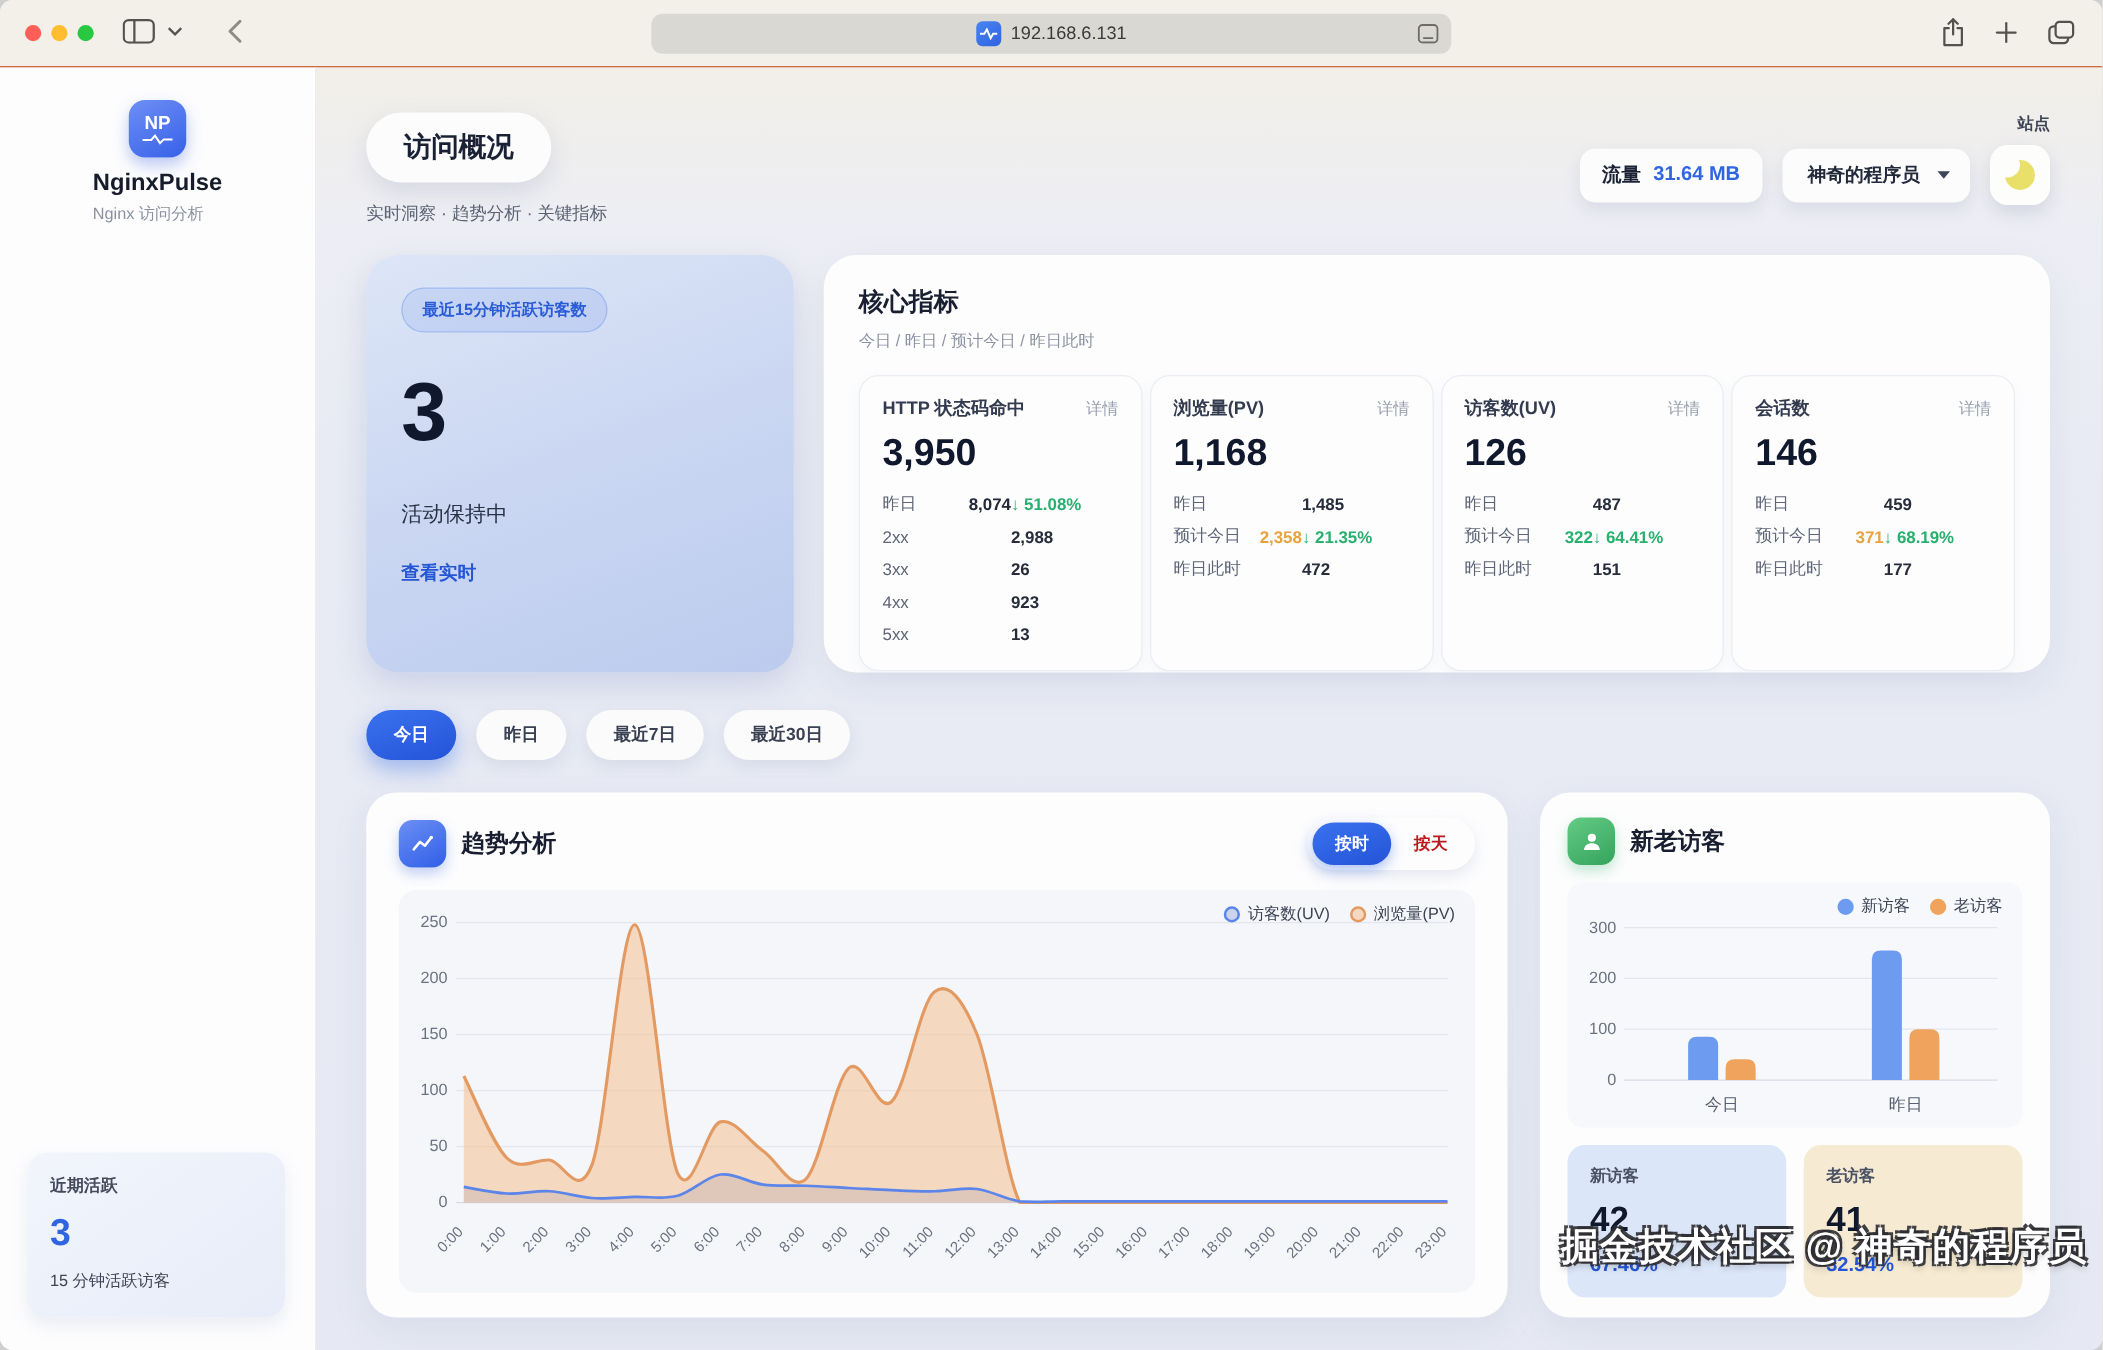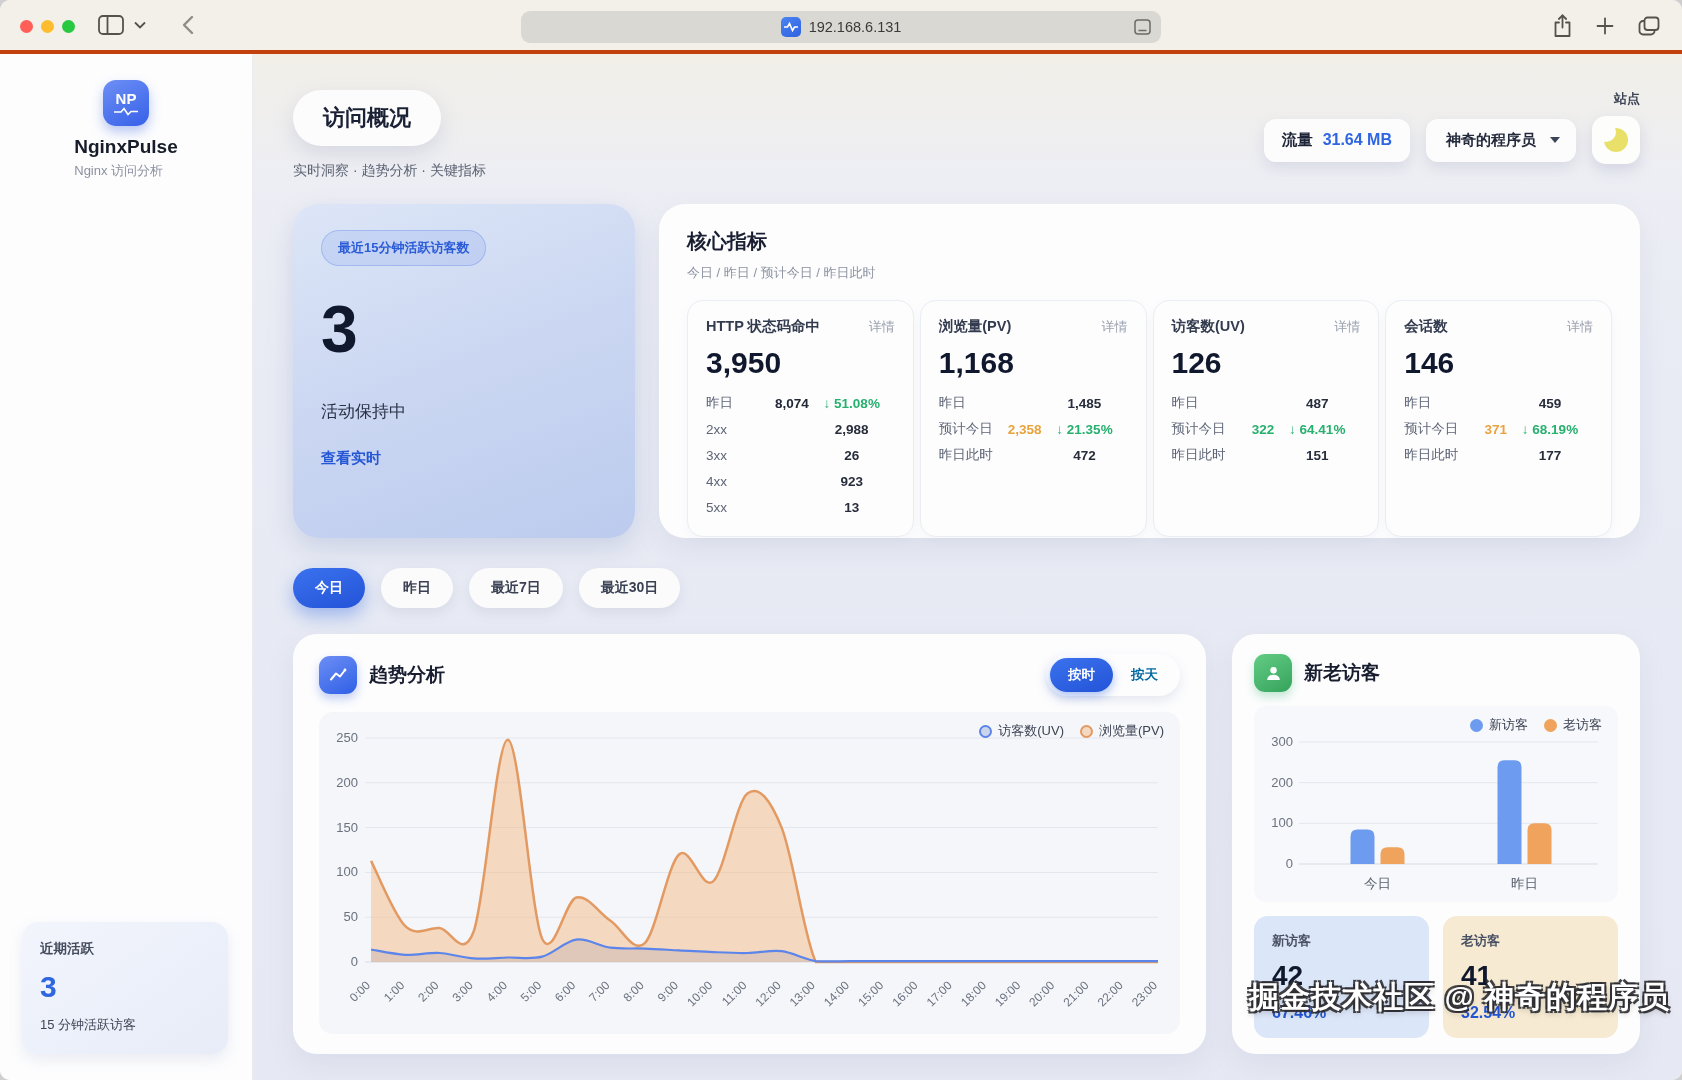--- a/index.html
+++ b/index.html
@@ -1,21 +1,21 @@
 <!DOCTYPE html>
 <html><head>
 <meta charset="utf-8">
 <style>
   * { margin:0; padding:0; box-sizing:border-box; }
   html,body { width:1682px; height:1080px; }
   body { font-family:"Liberation Sans","DejaVu Sans",sans-serif; background:#cfcfcf; overflow:hidden; }
   .window { width:1682px; height:1080px; border-radius:10px; overflow:hidden; display:flex; flex-direction:column; background:#f2efe9; }
 
   
-  .chrome { height:54px; flex:none; position:relative; background:#f3f0ea; border-bottom:4px solid #c2410c; }
+  .chrome { height:54px; flex:none; position:relative; background:#f3f0ea; border-bottom:1px solid #c2410c; }
   .traffic { position:absolute; left:20px; top:20px; display:flex; gap:8px; }
   .tl { width:13px; height:13px; border-radius:50%; display:inline-block; cursor:pointer; }
   .tl.red{background:#ff5f57}.tl.yellow{background:#febc2e}.tl.green{background:#28c840}
   .chrome-left { position:absolute; left:98px; top:15px; display:flex; align-items:center; gap:10px; color:#55524d; }
   .chrome-left .back { margin-left:26px; }
   .urlbar { position:absolute; left:521px; top:11px; width:640px; height:32px; background:#d9d8d3; border-radius:9px; display:flex; align-items:center; justify-content:center; gap:8px; cursor:text; }
   .favicon { width:20px; height:20px; border-radius:5px; background:linear-gradient(145deg,#4a84f2,#2f62e0); display:flex; align-items:center; justify-content:center; flex:none; }
   .url { font-size:14.5px; color:#3a3a3a; }
   .reader { position:absolute; right:10px; top:8px; color:#6e6a64; cursor:pointer; display:flex; }
   .chrome-right { position:absolute; right:22px; top:14px; display:flex; gap:24px; align-items:center; color:#55524d; }
@@ -72,40 +72,40 @@
   #metric-grid { display:grid; grid-template-columns:repeat(4,1fr); gap:6px; margin-top:18px; }
   .metric-card { background:#fdfdfe; border:1px solid #eaedf3; border-radius:16px; padding:16px 18px; box-shadow:0 4px 10px rgba(150,160,190,.08); min-height:206px; }
   .mc-head { display:flex; align-items:center; justify-content:space-between; }
   .mc-title { font-size:14.5px; font-weight:700; color:#333b4e; }
   .mc-detail { font-size:13px; color:#9aa1ae; cursor:pointer; }
   .mc-value { font-size:30px; font-weight:800; color:#10182e; margin-top:10px; }
   .mc-rows { margin-top:10px; }
   .mc-row { display:flex; align-items:center; height:26px; font-size:13.5px; }
   .mr-label { color:#5d6576; }
   .mr-mid { margin-left:auto; font-weight:700; }
-  .mr-right { width:86px; text-align:center; color:#272d3b; font-weight:600; }
+  .mr-right { width:86px; text-align:left; color:#272d3b; font-weight:600; }
   .tone-good { color:#27b06e !important; font-weight:800 !important; }
   .tone-warn { color:#e8a33d !important; font-weight:800 !important; }
   .tone-dark { color:#222836 !important; }
 
   
   #filter-row { display:flex; gap:16px; margin-top:30px; }
   .pill { border:none; background:#fbfbfc; color:#3a4152; font-size:14px; font-weight:700; padding:11px 22px; border-radius:999px; box-shadow:0 5px 12px rgba(130,140,175,.16); cursor:pointer; font-family:inherit; }
   .pill.active { background:linear-gradient(160deg,#3a72ee,#2453d8); color:#fff; box-shadow:0 8px 18px rgba(47,102,224,.40); }
 
   
   .bottom-row { display:flex; gap:26px; margin-top:26px; height:420px; }
   .trend-card { flex:1; background:#fdfdfe; border-radius:24px; box-shadow:0 10px 26px rgba(140,150,185,.14); padding:20px 26px; min-width:0; display:flex; flex-direction:column; }
   .card-head { display:flex; align-items:center; gap:12px; }
   .card-icon { width:38px; height:38px; border-radius:11px; display:flex; align-items:center; justify-content:center; flex:none; }
   .card-icon.blue { background:linear-gradient(150deg,#6d8ff5,#2f5fe6); box-shadow:0 5px 10px rgba(60,100,220,.30); }
   .card-icon.green { background:linear-gradient(150deg,#63cc85,#35a35b); box-shadow:0 5px 10px rgba(60,180,110,.30); }
   .card-title { font-size:19px; font-weight:800; color:#181e30; }
   .toggle-group { margin-left:auto; background:#fdfdfe; border-radius:999px; padding:4px; display:flex; align-items:center; box-shadow:0 5px 12px rgba(130,140,175,.18); }
-  .toggle-btn { border:none; background:transparent; font-size:13.5px; font-weight:700; color:#0369a1; padding:8px 18px; border-radius:999px; cursor:pointer; font-family:inherit; }
+  .toggle-btn { border:none; background:transparent; font-size:13.5px; font-weight:700; color:#b91c1c; padding:8px 18px; border-radius:999px; cursor:pointer; font-family:inherit; }
   .toggle-btn.active { background:linear-gradient(160deg,#3a72ee,#2453d8); color:#fff; box-shadow:0 4px 10px rgba(47,102,224,.40); }
   .chart-panel { margin-top:16px; background:#f5f6f9; border-radius:14px; flex:1; position:relative; overflow:hidden; }
   .legend { position:absolute; top:10px; right:16px; display:flex; gap:16px; align-items:center; z-index:2; }
   .legend-item { display:flex; align-items:center; gap:6px; font-size:13px; color:#3c4354; cursor:pointer; }
   .ring { width:13px; height:13px; border-radius:50%; border:2.5px solid; display:inline-block; }
   .dotm { width:13px; height:13px; border-radius:50%; display:inline-block; }
   svg.chart { position:absolute; inset:0; width:100%; height:100%; }
 
   .visitors-card { width:408px; flex:none; background:#fdfdfe; border-radius:24px; box-shadow:0 10px 26px rgba(140,150,185,.14); padding:20px 22px; display:flex; flex-direction:column; }
   .bar-panel { margin-top:14px; background:#f7f8fb; border-radius:12px; height:196px; position:relative; flex:none; }

